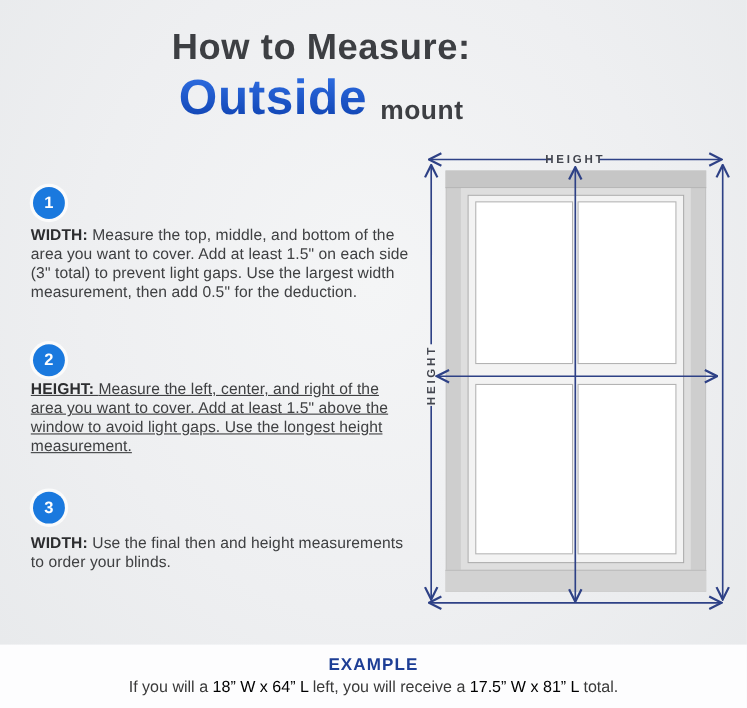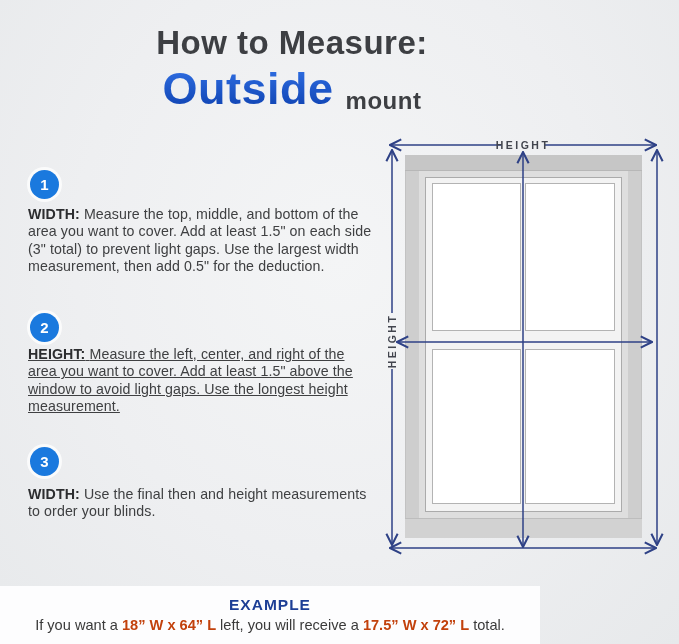--- a/index.html
+++ b/index.html
@@ -90,29 +90,29 @@
 
   .dim-label {
     position: absolute; color: #42454e; font-size: 10.5px; font-weight: 700;
     letter-spacing: 2.5px; white-space: nowrap;
   }
   .label-width { left: 143px; top: 15px; transform: translate(-50%, -50%); }
   .label-height { left: 12px; top: 211px; transform: translate(-50%, -50%) rotate(-90deg); }
 
   
   .example-strip {
-    position: absolute; left: 0; top: 586px; width: 540px; height: 58px;
+    position: absolute; left: 0; top: 586px; width: 679px; height: 58px;
     background: #fdfdfe; text-align: center;
   }
   .example-heading {
     margin-top: 10px; font-size: 15.5px; font-weight: 700;
     color: #1d3e95; letter-spacing: 1px;
   }
   .example-sentence { margin-top: 3px; font-size: 14.6px; color: #3a3a3a; }
-  .example-sentence b { color: #c2410c; font-weight: 700; }
+  .example-sentence b { color: #000000; font-weight: 400; }
 </style>
 </head>
 <body>
 
 <div class="page">
 
   <header class="title-block">
     <div class="title-line1">How to Measure:</div>
     <div class="title-line2">
       <span class="title-highlight">Outside</span>
@@ -163,16 +163,16 @@
         <path d="M17,212 H272" marker-start="url(#ah)" marker-end="url(#ah)"></path>
       </g>
     </svg>
 
     <span class="dim-label label-width">HEIGHT</span>
     <span class="dim-label label-height">HEIGHT</span>
   </div>
 
   <footer class="example-strip">
     <div class="example-heading">EXAMPLE</div>
-    <div class="example-sentence"><span>If you want a </span><b>18” W x 64” L</b><span> left, you will receive a </span><b>17.5” W x 72” L</b><span> total.</span></div>
+    <div class="example-sentence"><span>If you will a </span><b>18” W x 64” L</b><span> left, you will receive a </span><b>17.5” W x 81” L</b><span> total.</span></div>
   </footer>
 
 </div>
 
 </body></html>

